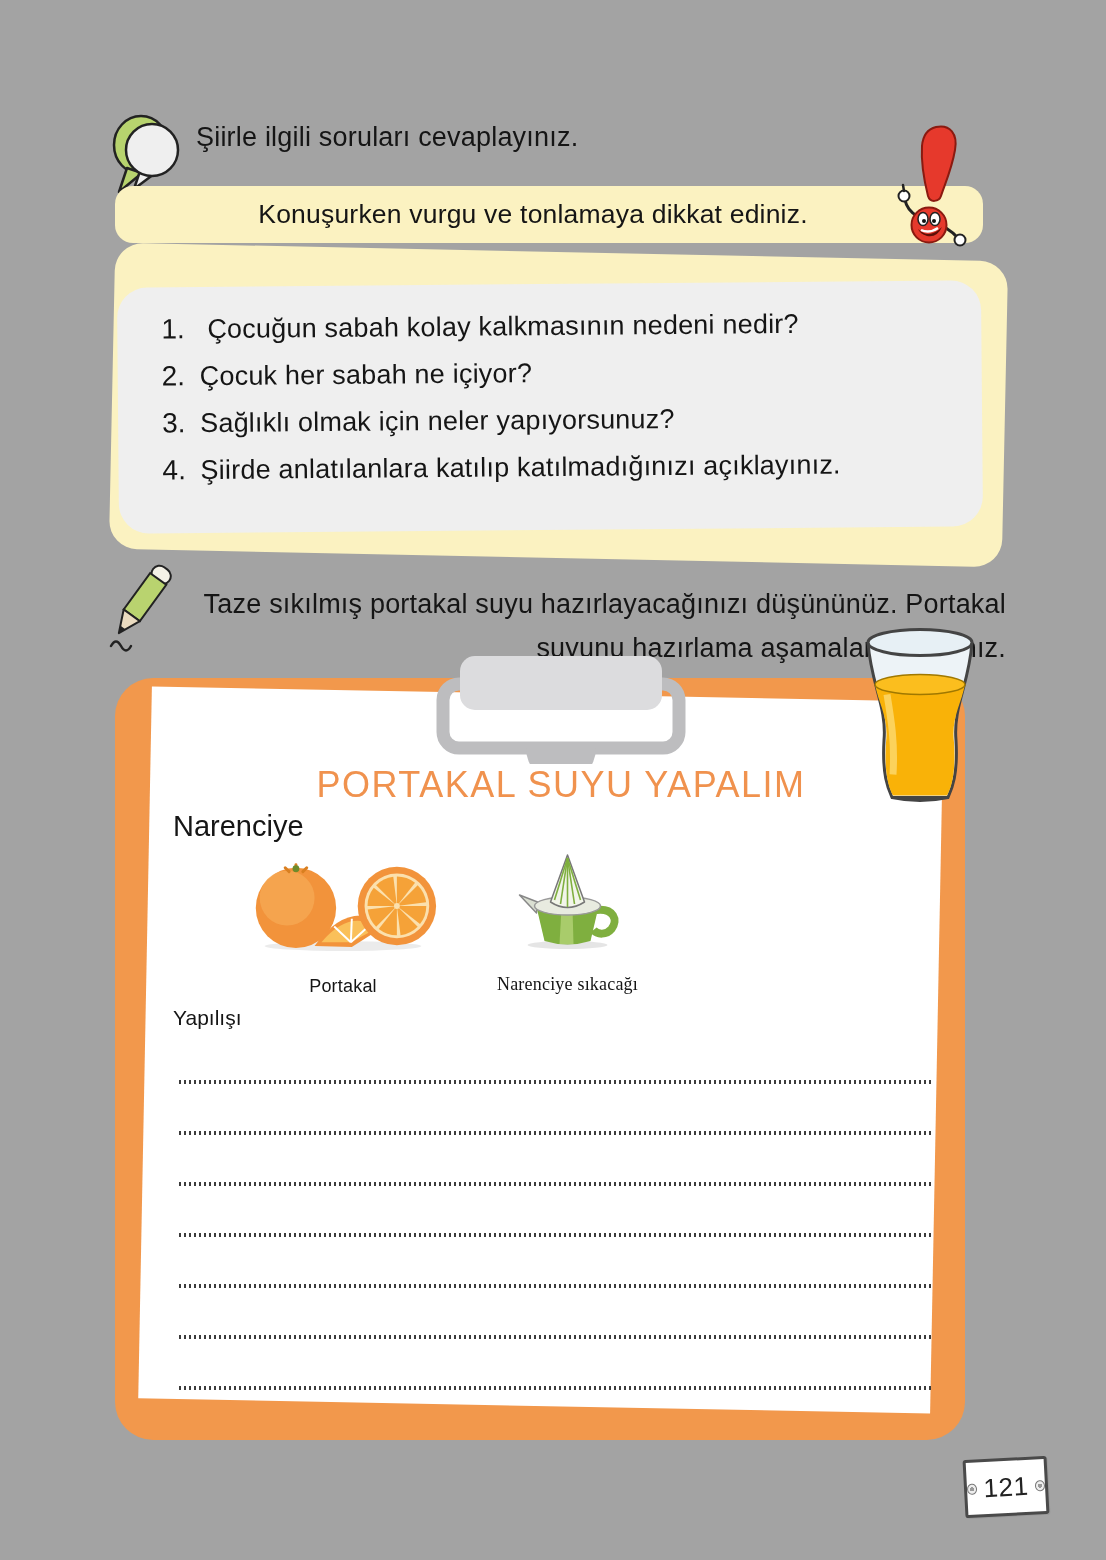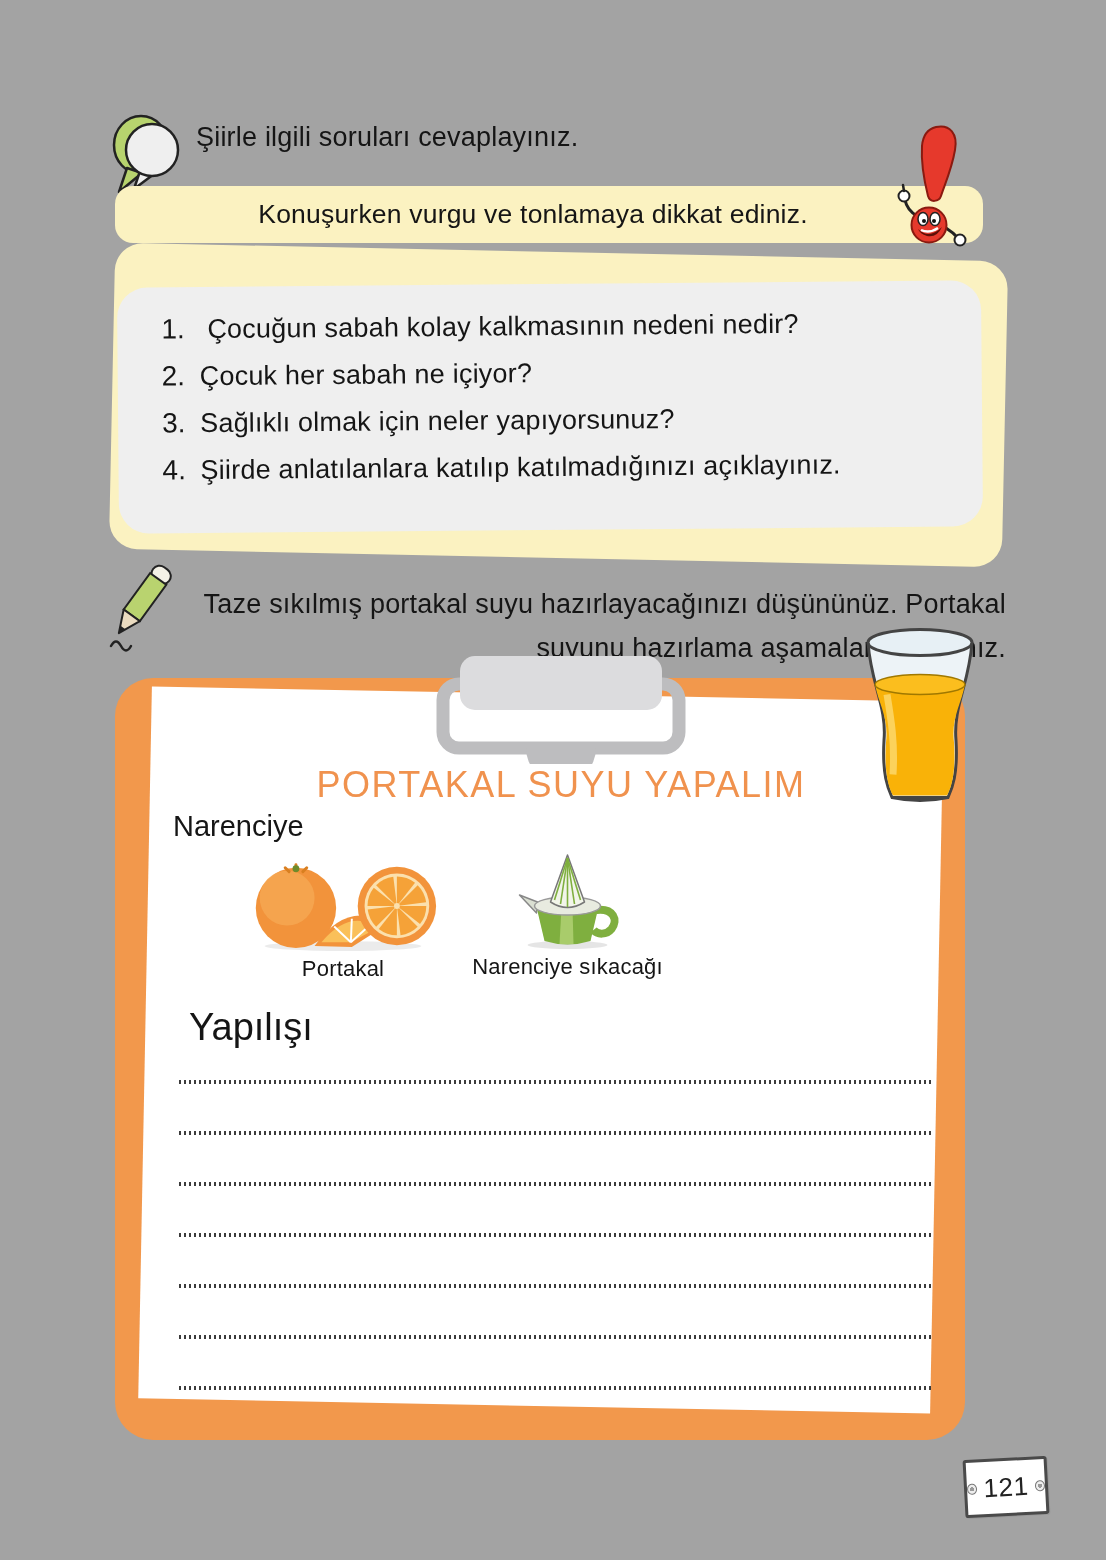--- a/index.html
+++ b/index.html
@@ -63,25 +63,25 @@
   .clip{position:absolute;left:315px;top:-24px;width:262px;height:110px;z-index:5;}
   .oj-glass{position:absolute;left:856px;top:622px;width:130px;height:196px;z-index:6;}
   .cb-title{
     position:absolute;left:17px;width:100%;top:82px;margin:4px;
     text-align:center;
     font-size:36px;font-weight:normal;letter-spacing:1.5px;
     color:#F0924E;
   }
   .materials-label{position:absolute;left:58px;top:132px;font-size:29px;}
   .material{position:absolute;text-align:center;}
-  .material .cap{font-size:22px;letter-spacing:.2px;margin-top:0;}
+  .material .cap{font-size:18px;letter-spacing:.2px;margin-top:20px;}
   .mat-oranges{left:128px;top:176px;width:200px;}
-  .mat-juicer{left:330px;top:172px;width:245px;}
+  .mat-juicer{left:330px;top:172px;width:245px;font-family:Liberation Serif, serif;}
   .mat-glass{left:582px;top:132px;width:160px;}
-  .steps-label{position:absolute;left:58px;top:328px;font-size:38px;margin-left:16px;}
+  .steps-label{position:absolute;left:58px;top:328px;font-size:21px;}
   .write-line{
     position:absolute;left:64px;width:752px;height:4px;
     background:repeating-linear-gradient(90deg,#3b3b3b 0 2px,transparent 2px 5px);
   }
   
   .page-num{
     position:absolute;left:964px;top:1458px;width:78px;height:52px;
     background:#fff;border:3px solid #4a4a4a;border-radius:3px;
     transform:rotate(-3deg);
     display:flex;align-items:center;justify-content:center;gap:7px;

